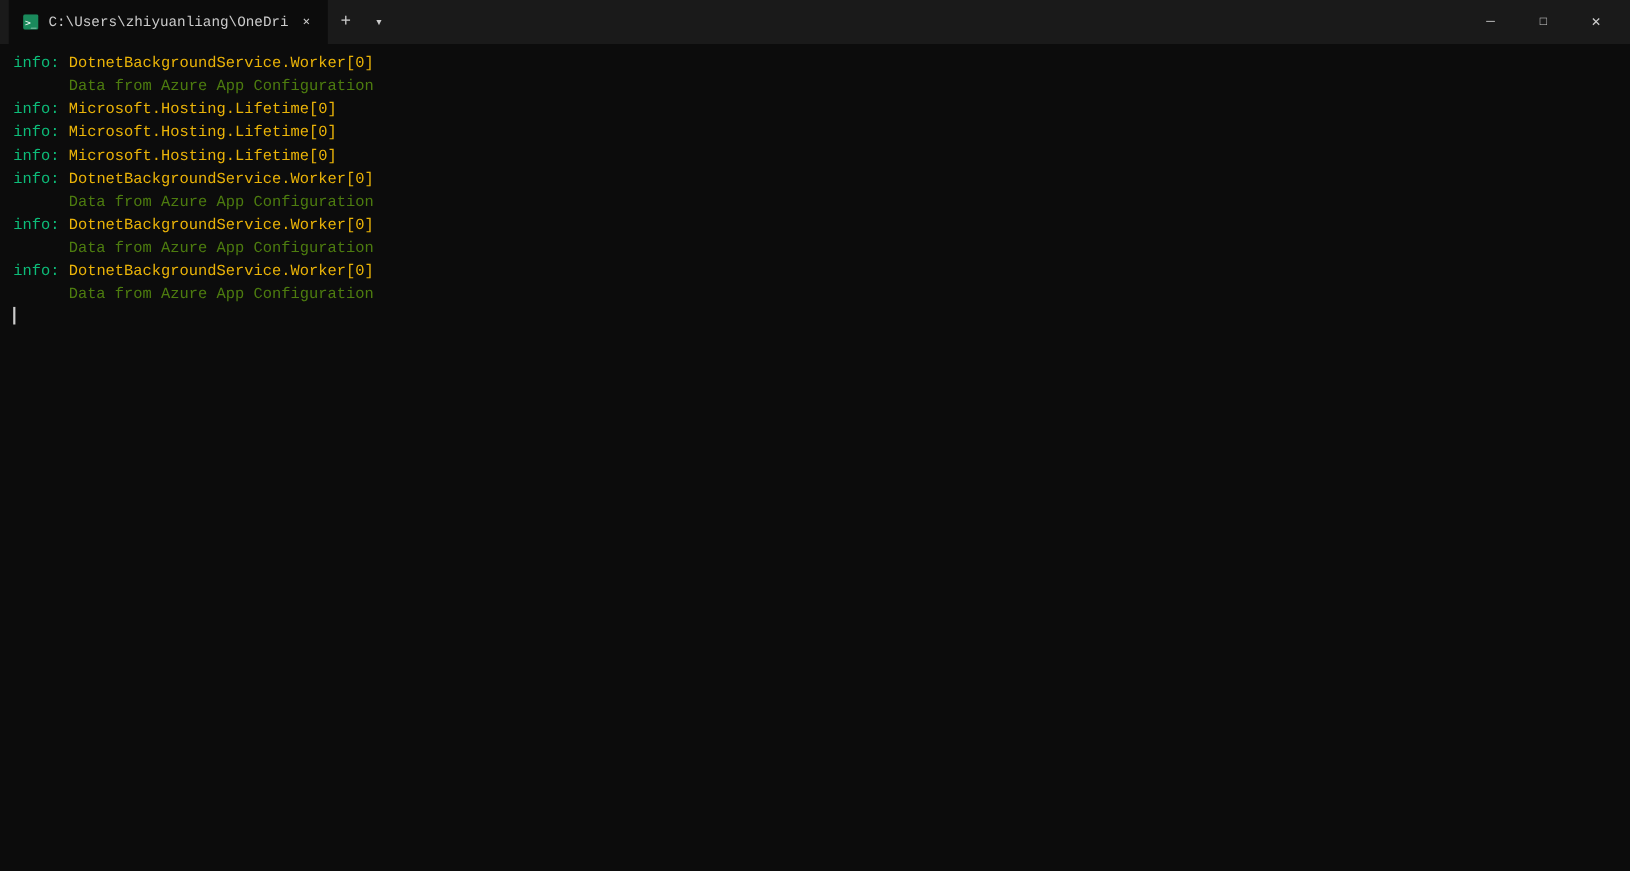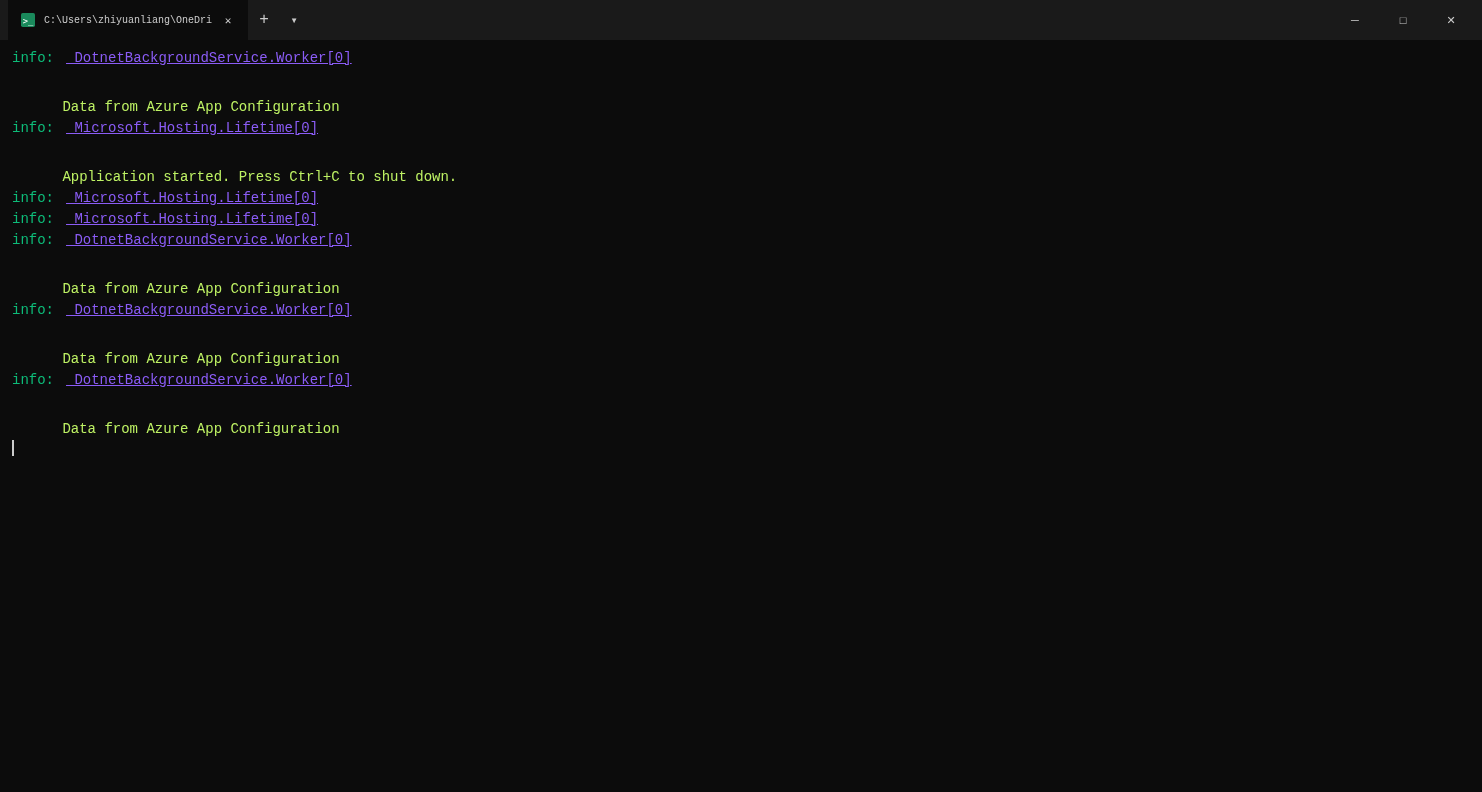--- a/index.html
+++ b/index.html
@@ -61,21 +61,21 @@
       justify-content: center;
       flex-shrink: 0;
     }
 
     .tab-title {
       flex: 1;
       overflow: hidden;
       text-overflow: ellipsis;
       white-space: nowrap;
       color: #cccccc;
-      font-size: 10px;
+      font-size: 13px;
     }
 
     .tab-close {
       width: 16px;
       height: 16px;
       display: flex;
       align-items: center;
       justify-content: center;
       border-radius: 3px;
       color: #cccccc;
@@ -134,40 +134,37 @@
       padding: 8px 12px;
       overflow-y: auto;
       color: #cccccc;
       font-size: 14px;
       line-height: 1.5;
     }
 
     .log-line {
       display: flex;
       white-space: pre;
-      gap: 12px;
     }
 
     .log-line .info-label {
       color: #0dbc79;
     }
 
     .log-line .source {
-      color: #8b5cf6;
-      text-decoration: underline;
+      color: #eab308;
     }
 
     .continuation-line {
       display: flex;
       white-space: pre;
     }
 
     .continuation-line .indent {
-      color: #bef264;
-      margin-top: 28px;
+      color: #4d7c0f;
     }
 
     .cursor-line {
       display: flex;
       align-items: center;
     }
 
     .cursor {
       width: 2px;
       height: 16px;
@@ -213,21 +210,20 @@
       <button class="win-btn">□</button>
       <button class="win-btn close">✕</button>
     </div>
   </div>
 
   <div class="terminal-body" id="terminal-body">
 
   <div class="log-line"><span class="info-label">info:</span><span class="source"> DotnetBackgroundService.Worker[0]</span></div>
       <div class="continuation-line"><span class="indent">      Data from Azure App Configuration</span></div>
       <div class="log-line"><span class="info-label">info:</span><span class="source"> Microsoft.Hosting.Lifetime[0]</span></div>
-      <div class="continuation-line"><span class="indent">      Application started. Press Ctrl+C to shut down.</span></div>
       <div class="log-line"><span class="info-label">info:</span><span class="source"> Microsoft.Hosting.Lifetime[0]</span></div>
       <div class="log-line"><span class="info-label">info:</span><span class="source"> Microsoft.Hosting.Lifetime[0]</span></div>
       <div class="log-line"><span class="info-label">info:</span><span class="source"> DotnetBackgroundService.Worker[0]</span></div>
       <div class="continuation-line"><span class="indent">      Data from Azure App Configuration</span></div>
       <div class="log-line"><span class="info-label">info:</span><span class="source"> DotnetBackgroundService.Worker[0]</span></div>
       <div class="continuation-line"><span class="indent">      Data from Azure App Configuration</span></div>
       <div class="log-line"><span class="info-label">info:</span><span class="source"> DotnetBackgroundService.Worker[0]</span></div>
       <div class="continuation-line"><span class="indent">      Data from Azure App Configuration</span></div>
       <div class="cursor-line">
         <div class="cursor"></div>

